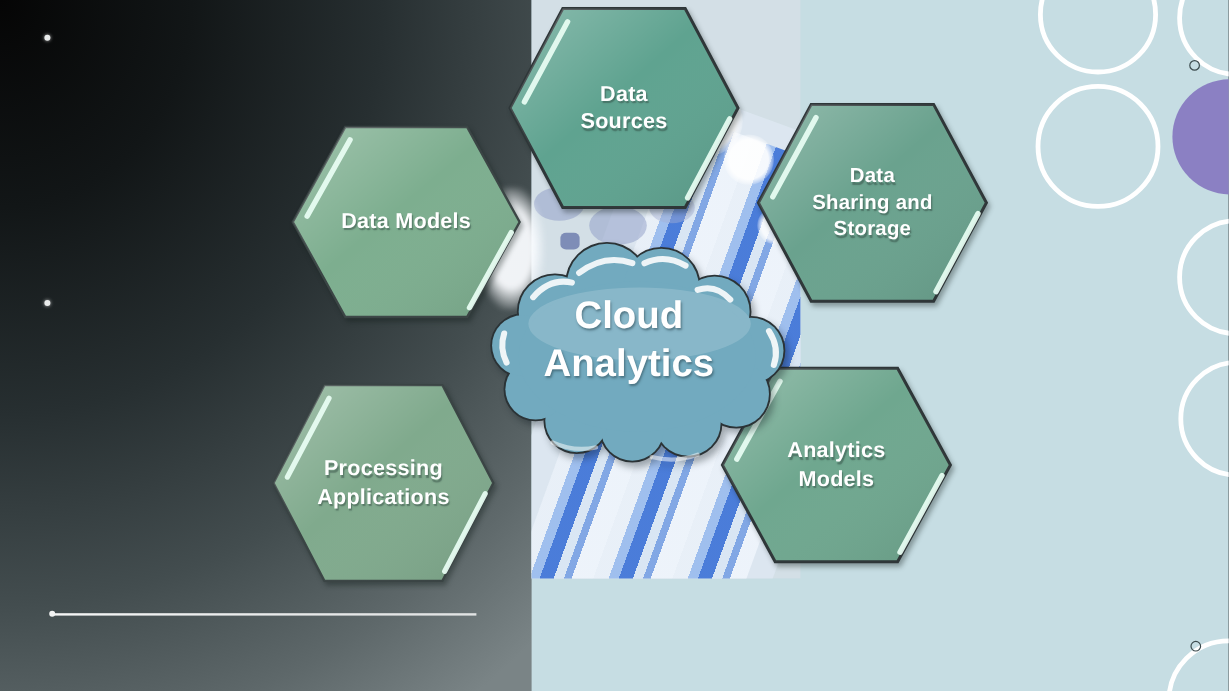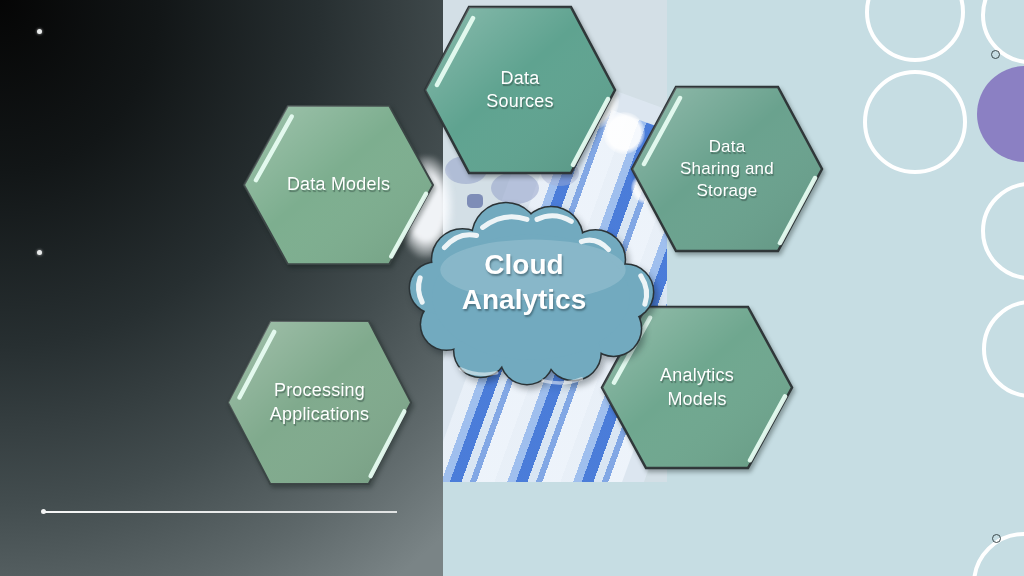--- a/index.html
+++ b/index.html
@@ -67,37 +67,37 @@
   .baseline{
     position:absolute;left:43px;top:511px;width:354px;height:2px;z-index:2;
     background:linear-gradient(90deg,rgba(255,255,255,.95),rgba(255,255,255,.8));
   }
   .baseline-dot{position:absolute;left:41px;top:509px;width:5px;height:5px;border-radius:50%;background:#f2f3f3;z-index:2;}
   
   .hex{position:absolute;z-index:4;}
   .hex svg{position:absolute;inset:0;width:100%;height:100%;filter:drop-shadow(2px 3px 2px rgba(10,20,18,.35));}
   .hex-label{
     position:absolute;inset:0;display:flex;align-items:center;justify-content:center;
-    text-align:center;color:#ffffff;font-weight:normal;font-size:18px;line-height:1.3;
+    text-align:center;color:#ffffff;font-weight:bold;font-size:18px;line-height:1.3;
     white-space:pre-line;letter-spacing:.2px;
     text-shadow:1px 2px 1px rgba(45,70,62,.5);
   }
   .h0{left:423px;top:3px;width:194px;height:174px;}
   .h1{left:630px;top:83px;width:194px;height:172px;}
   .h1 .hex-label{font-size:17px;}
   .h2{left:242px;top:102px;width:193px;height:166px;}
   .h3{left:226px;top:317px;width:187px;height:171px;}
   .h4{left:430px;top:394px;width:193px;height:173px;}
   .h5{left:600px;top:303px;width:194px;height:169px;}
   
   .cloud{position:absolute;left:402px;top:181px;width:262px;height:212px;z-index:5;}
   .cloud svg{position:absolute;inset:0;width:100%;height:100%;filter:drop-shadow(3px 4px 3px rgba(10,20,25,.35));}
   .cloud-label{
     position:absolute;inset:0;display:flex;align-items:center;justify-content:center;
-    text-align:center;color:#ffffff;font-weight:bold;font-size:28px;line-height:1.25;
+    text-align:center;color:#ffffff;font-weight:bold;font-size:32px;line-height:1.25;
     white-space:pre-line;padding-right:18px;padding-bottom:10px;
     text-shadow:1px 2px 2px rgba(40,70,80,.55);
   }
 </style>
 </head>
 <body>
 
 <svg width="0" height="0" style="position:absolute" aria-hidden="true">
   <defs>
     <linearGradient id="hexShine" x1="0" y1="0" x2="1" y2="1">

